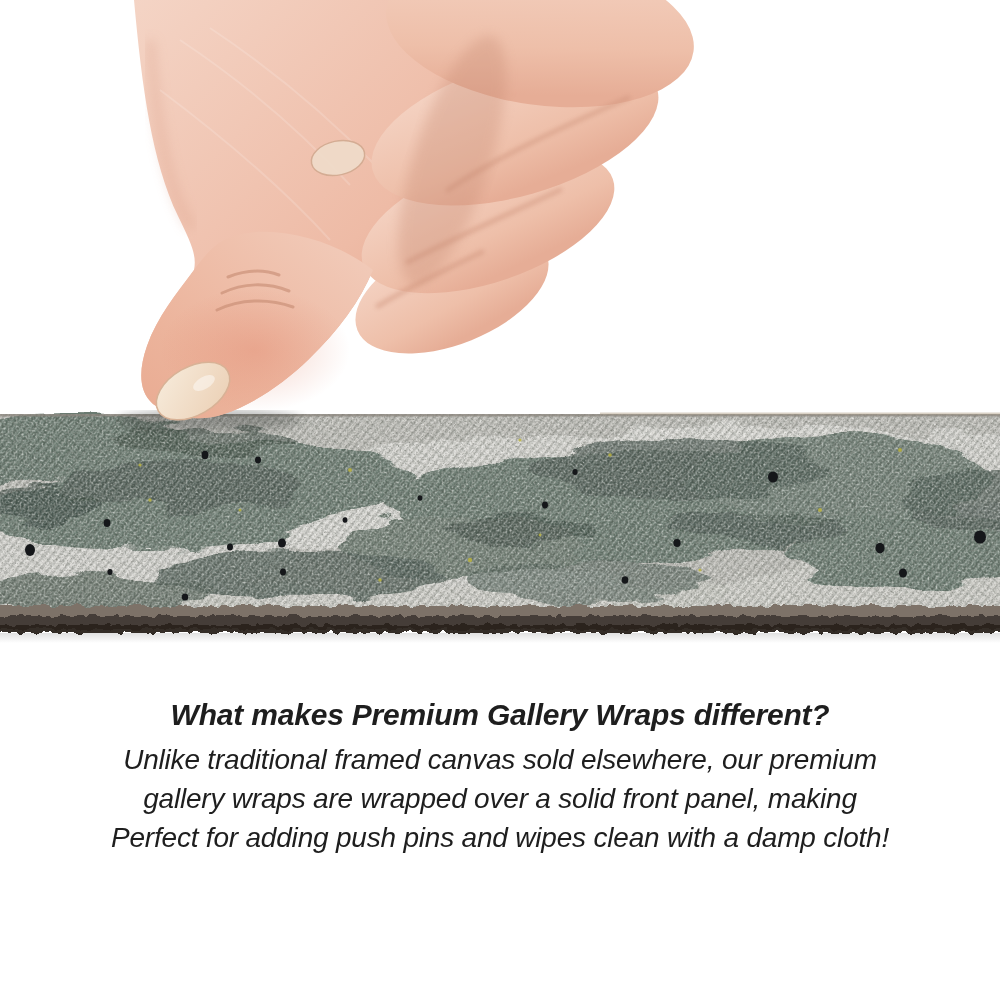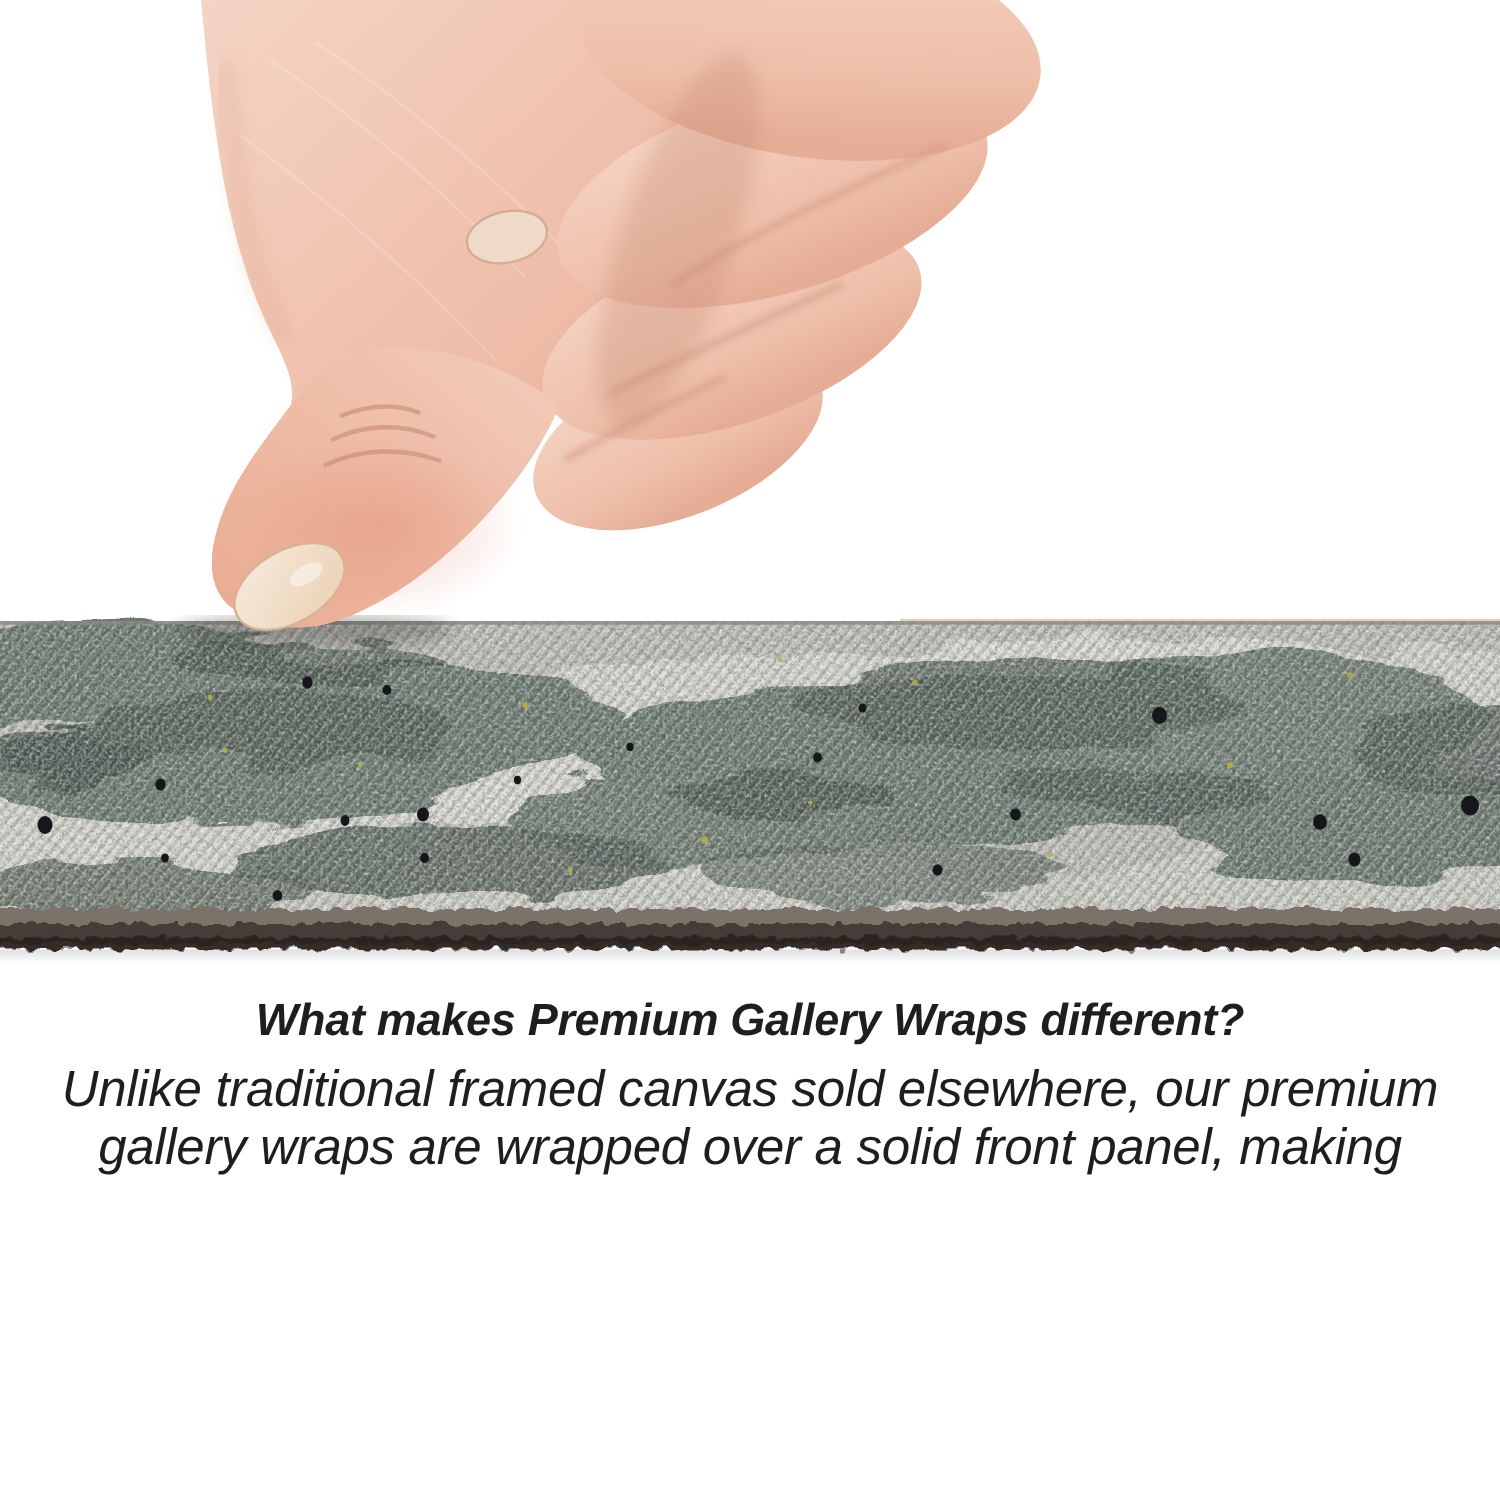--- a/index.html
+++ b/index.html
@@ -3,28 +3,28 @@
 <meta charset="utf-8">
 <style>
   html,body{margin:0;padding:0;background:#ffffff;}
   .stage{
     position:relative;width:1000px;height:1000px;background:#ffffff;
     overflow:hidden;font-family:"Liberation Sans",sans-serif;
   }
   .hand-svg{position:absolute;top:0;left:0;width:1000px;height:430px;z-index:2;}
   .strip-svg{position:absolute;top:410px;left:0;width:1000px;height:236px;z-index:1;}
   .info{
-    position:absolute;top:664px;left:0;width:100%;text-align:center;
+    position:absolute;top:698px;left:0;width:100%;text-align:center;
     color:#1e1e1e;font-style:italic;z-index:3;
   }
   .info h2{
     font-size:30px;font-weight:700;margin:0 0 9px 0;letter-spacing:-0.2px;
   }
   .info .line{
-    font-size:34px;line-height:38.8px;margin:0;font-weight:400;letter-spacing:-0.2px;
+    font-size:28px;line-height:38.8px;margin:0;font-weight:400;letter-spacing:-0.2px;
   }
 </style>
 </head>
 <body>
 
 <div class="stage">
 
   <svg class="strip-svg" viewBox="0 0 1000 236" aria-hidden="true">
     <defs>
       <pattern id="weave" width="6" height="6" patternUnits="userSpaceOnUse" patternTransform="rotate(40)">
@@ -242,15 +242,16 @@
 
       <ellipse cx="193" cy="391" rx="40" ry="24" transform="rotate(-30 193 391)" fill="url(#gNail)" stroke="#d8b296" stroke-width="1.5"></ellipse>
       <ellipse cx="204" cy="383" rx="12" ry="6" transform="rotate(-30 204 383)" fill="rgba(255,255,255,0.45)"></ellipse>
     </g>
   </svg>
 
   <div class="info">
     <h2>What makes Premium Gallery Wraps different?</h2>
     <p class="line">Unlike traditional framed canvas sold elsewhere, our premium</p>
     <p class="line">gallery wraps are wrapped over a solid front panel, making</p>
+    <p class="line">Perfect for adding push pins and wipes clean with a damp cloth!</p>
   </div>
 
 </div>
 
 </body></html>

